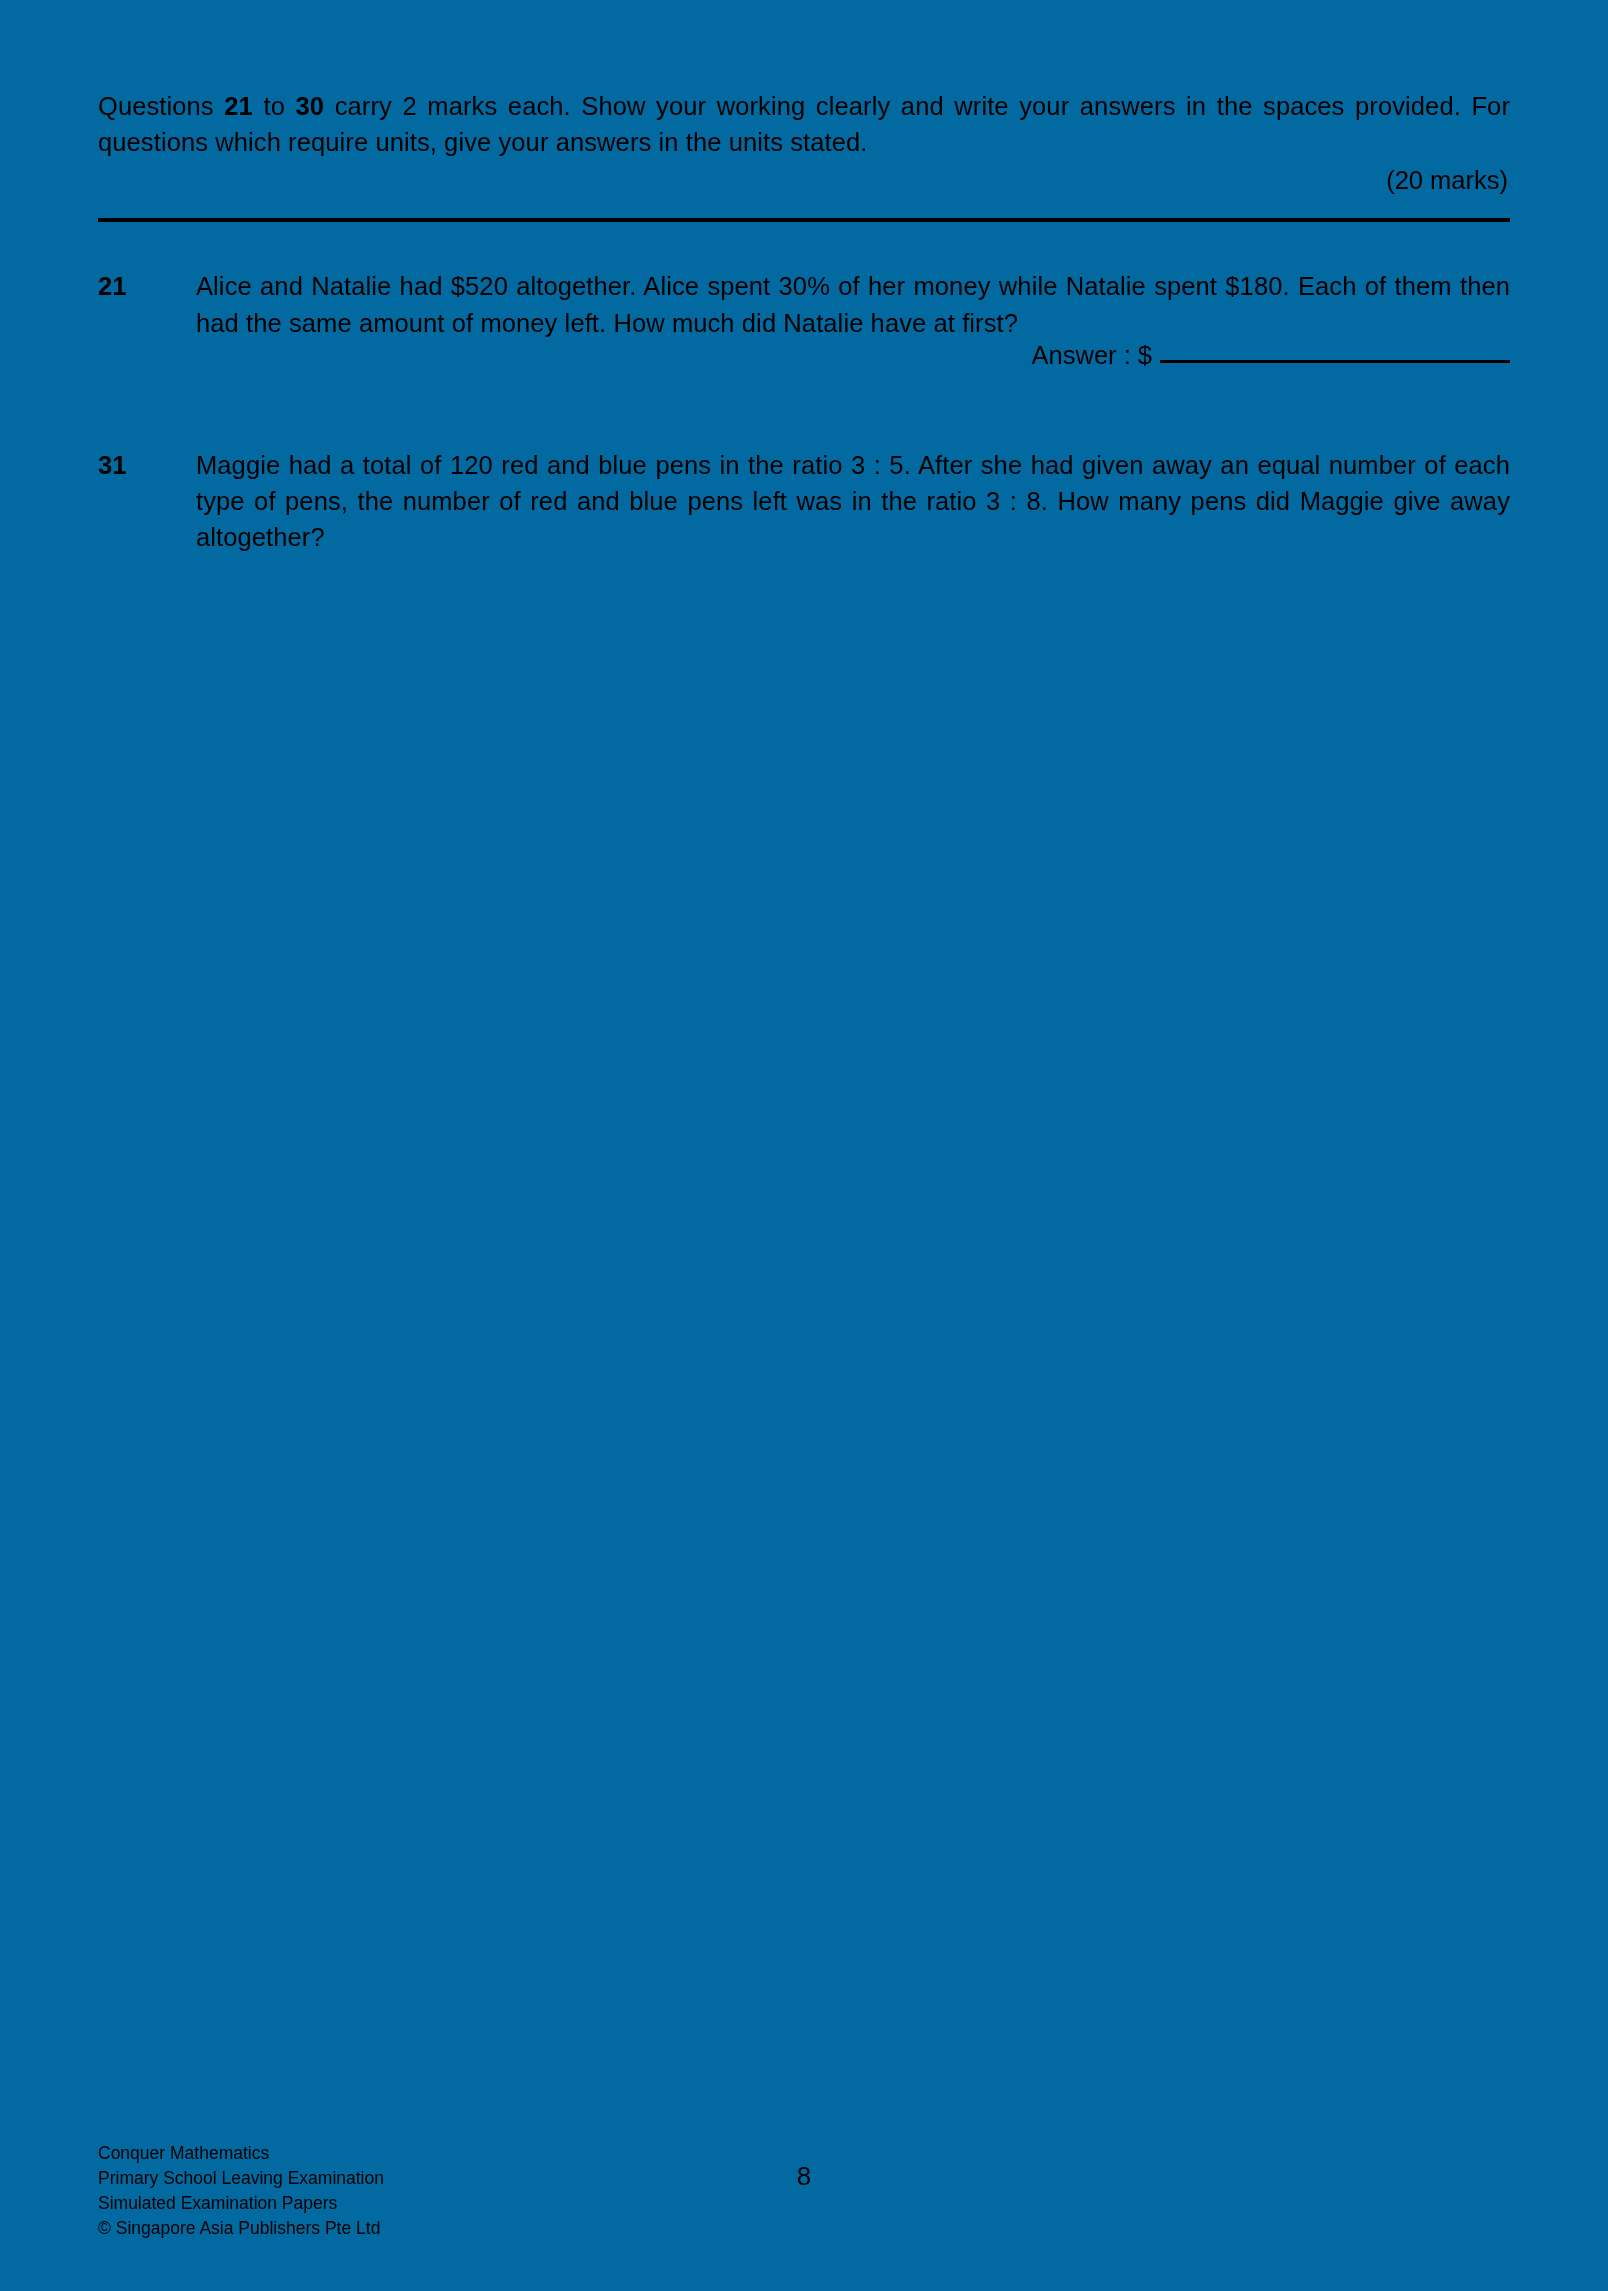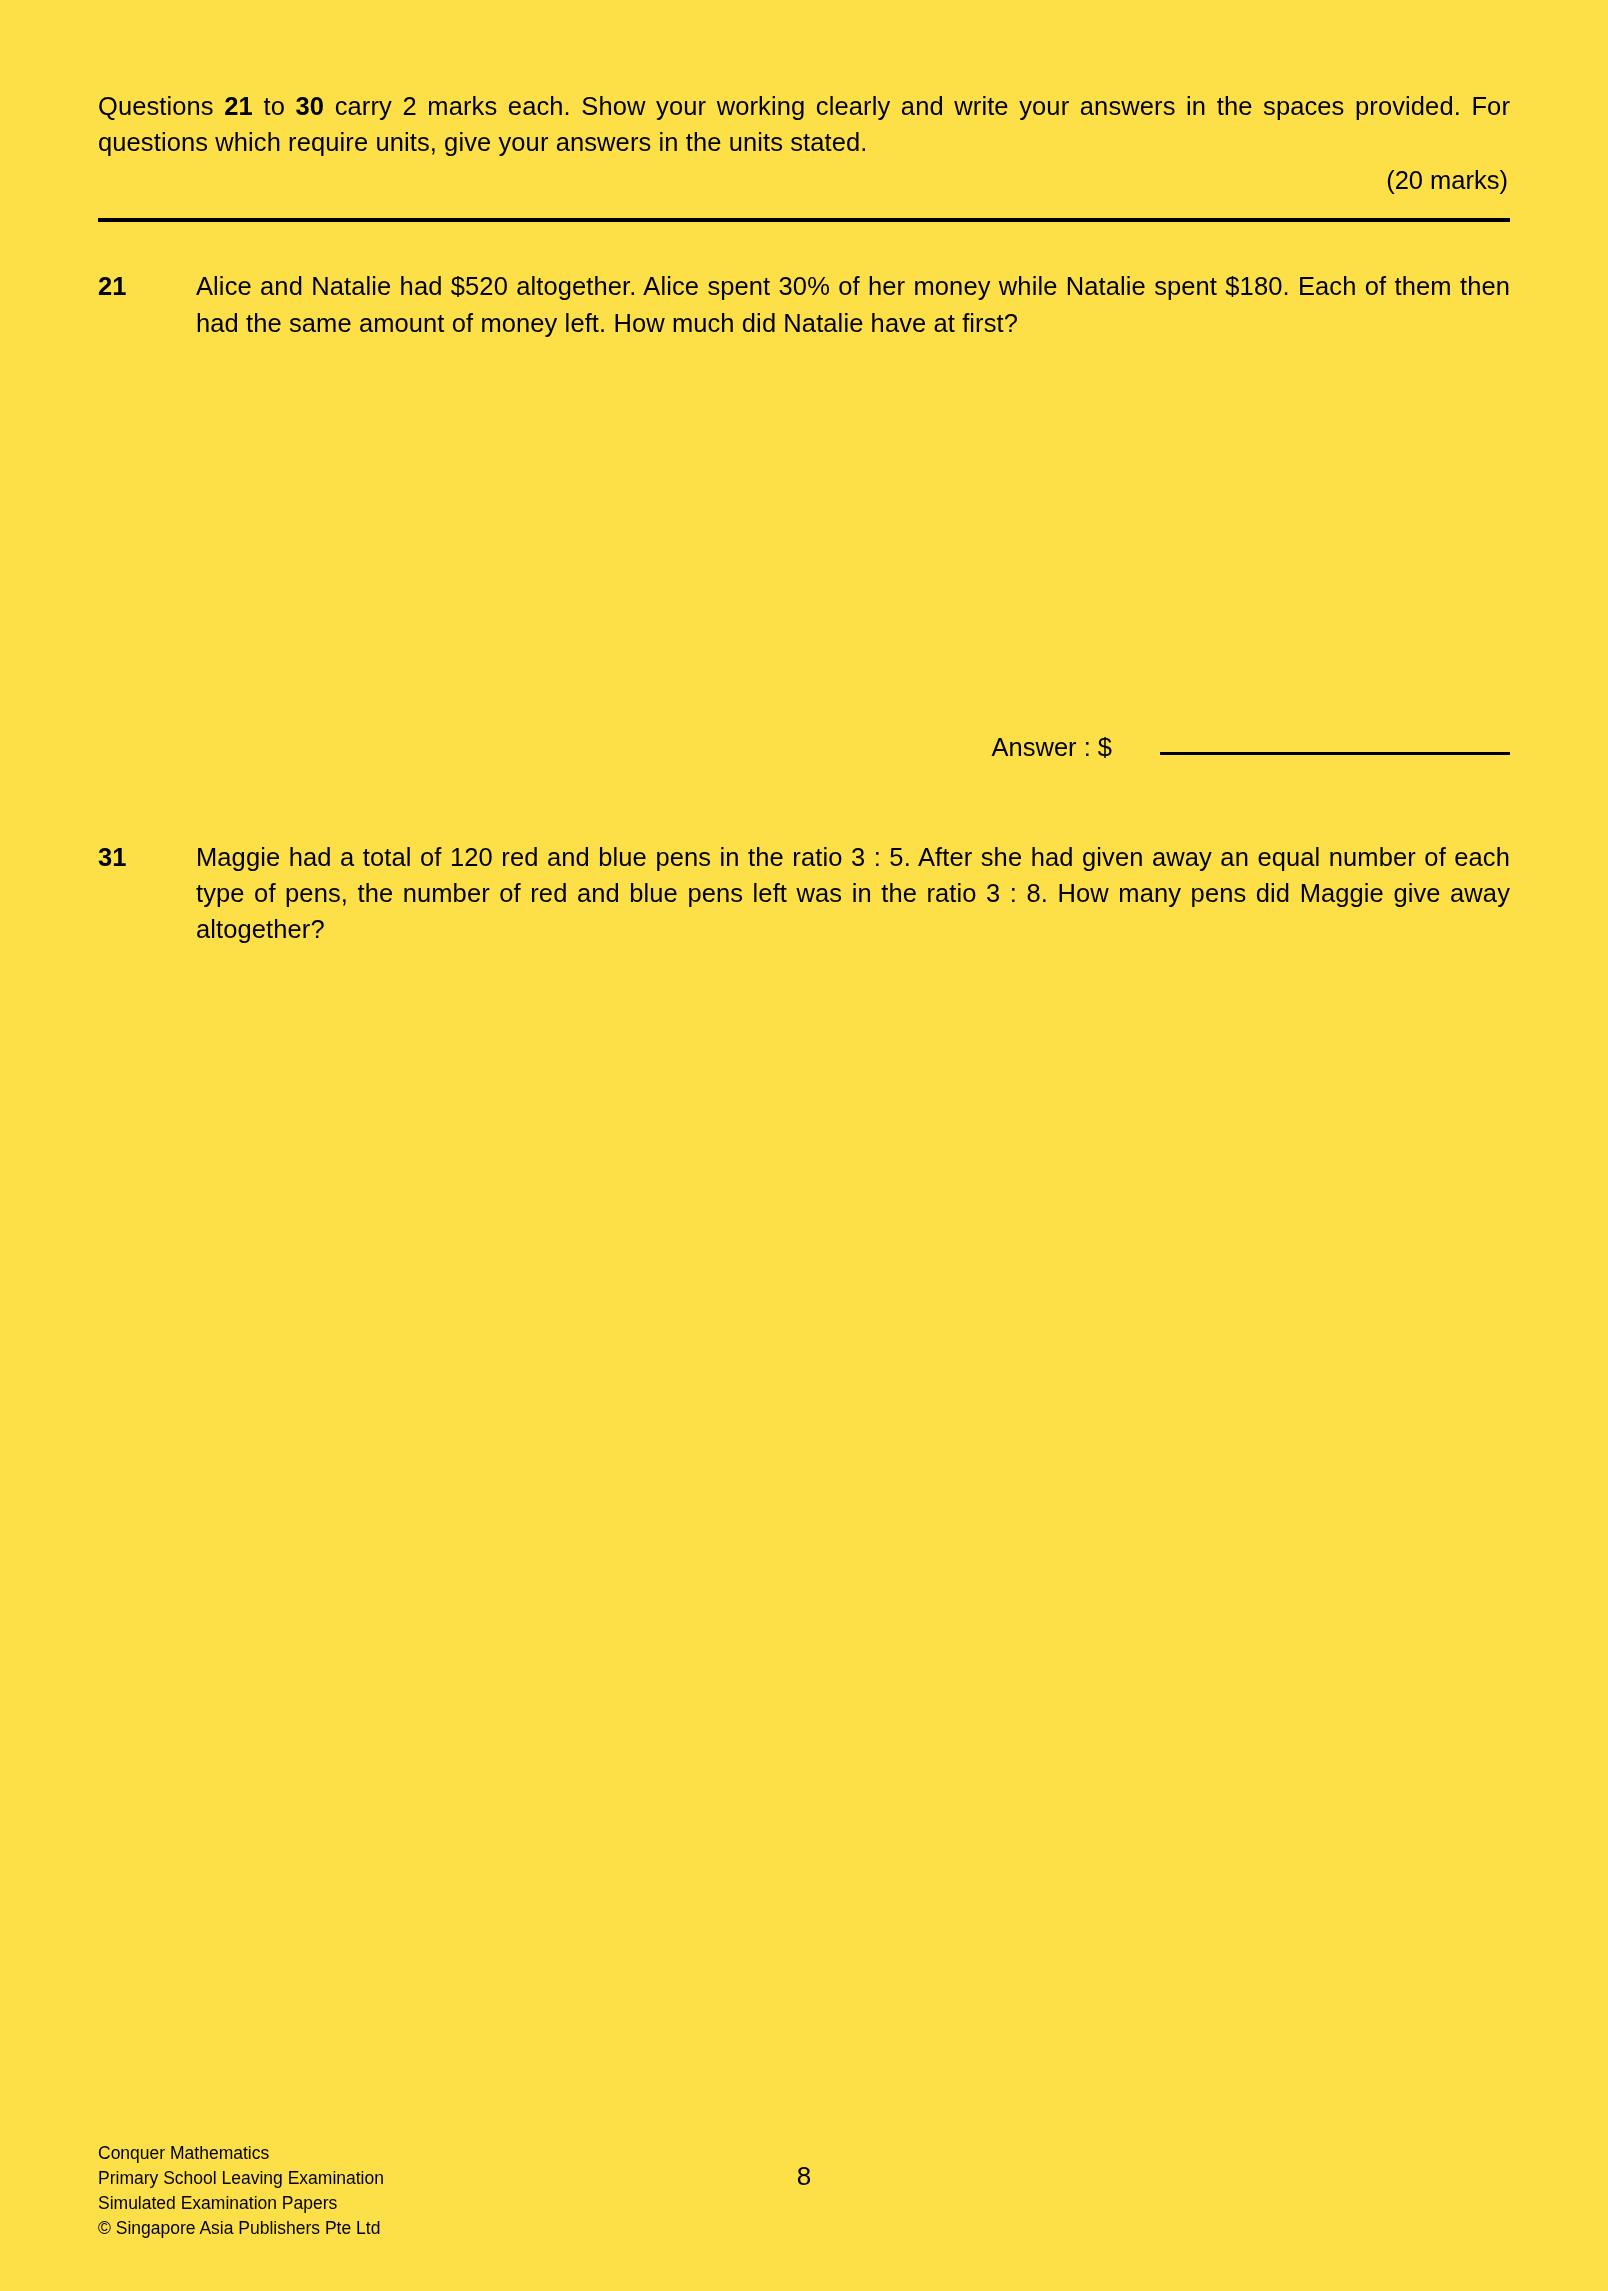--- a/index.html
+++ b/index.html
@@ -13,21 +13,21 @@
     font-family: "Liberation Sans", sans-serif;
     color: #000000;
     position: relative;
     overflow: hidden;
   }
   .page {
     position: absolute;
     left: 0; top: 0;
     width: 1608px;
     height: 2291px;
-    background: #fde047;
+    background: #0369a1;
   }
   .content {
     position: absolute;
     left: 98px;
     top: 88px;
     width: 1412px;
   }
 
   
   .instructions {
@@ -132,21 +132,21 @@
 
     <div class="marks">(20 marks)</div>
 
     <div class="rule"></div>
 
     <div class="question" style="margin-top: 46px;">
       <div class="q-num">21</div>
       <div class="q-body">Alice and Natalie had $520 altogether. Alice spent 30% of her money while Natalie spent $180. Each of them then had the same amount of money left. How much did Natalie have at first?</div>
     </div>
 
-    <div class="answer-line" style="margin-top: 392px; gap: 40px;">
+    <div class="answer-line" style="">
       <div class="answer-label">Answer : $</div>
       <div class="answer-rule"></div>
     </div>
 
     <div class="question" style="margin-top: 75px;">
       <div class="q-num">31</div>
       <div class="q-body">Maggie had a total of 120 red and blue pens in the ratio 3 : 5. After she had given away an equal number of each type of pens, the number of red and blue pens left was in the ratio 3 : 8. How many pens did Maggie give away altogether?</div>
     </div>
 
 

